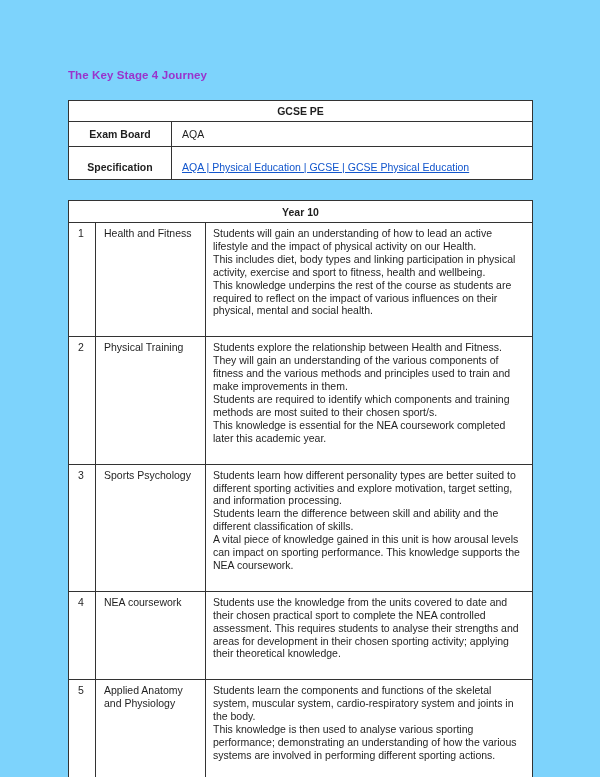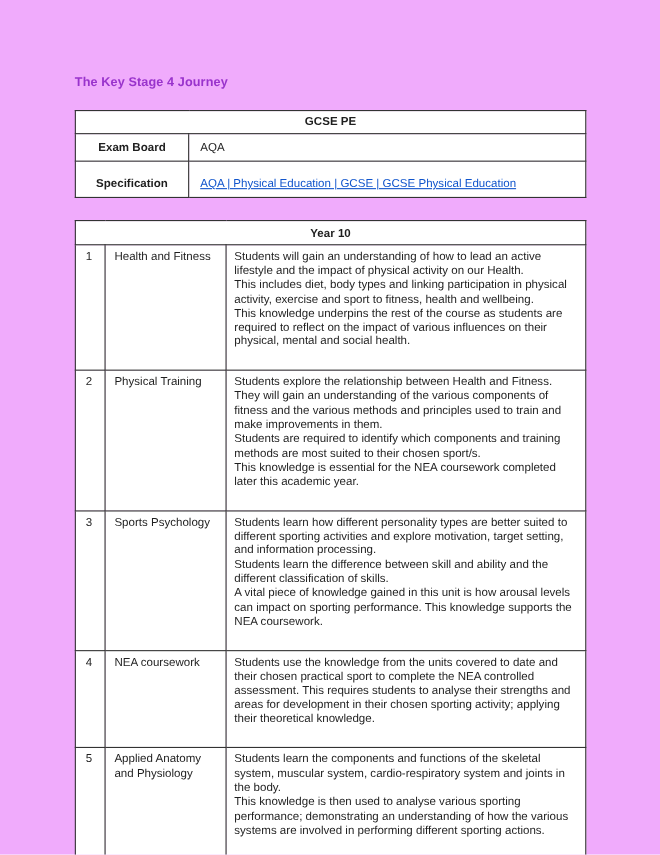--- a/index.html
+++ b/index.html
@@ -5,21 +5,21 @@
   * { box-sizing: border-box; }
   html, body { margin: 0; padding: 0; background: #ffffff; }
   body {
     width: 600px; height: 777px;
     font-family: "Liberation Sans", "DejaVu Sans", sans-serif;
     color: #1f1f1f;
   }
   .page {
     position: relative;
     width: 600px; height: 777px;
-    background: #f0abfc;
+    background: #7dd3fc;
     overflow: hidden;
     text-decoration: underline;
   }
   .doc-title {
     position: absolute;
     left: 68px; top: 69px;
     font-size: 11.5px;
     font-weight: bold;
     color: #9933cc;
     letter-spacing: 0.1px;

